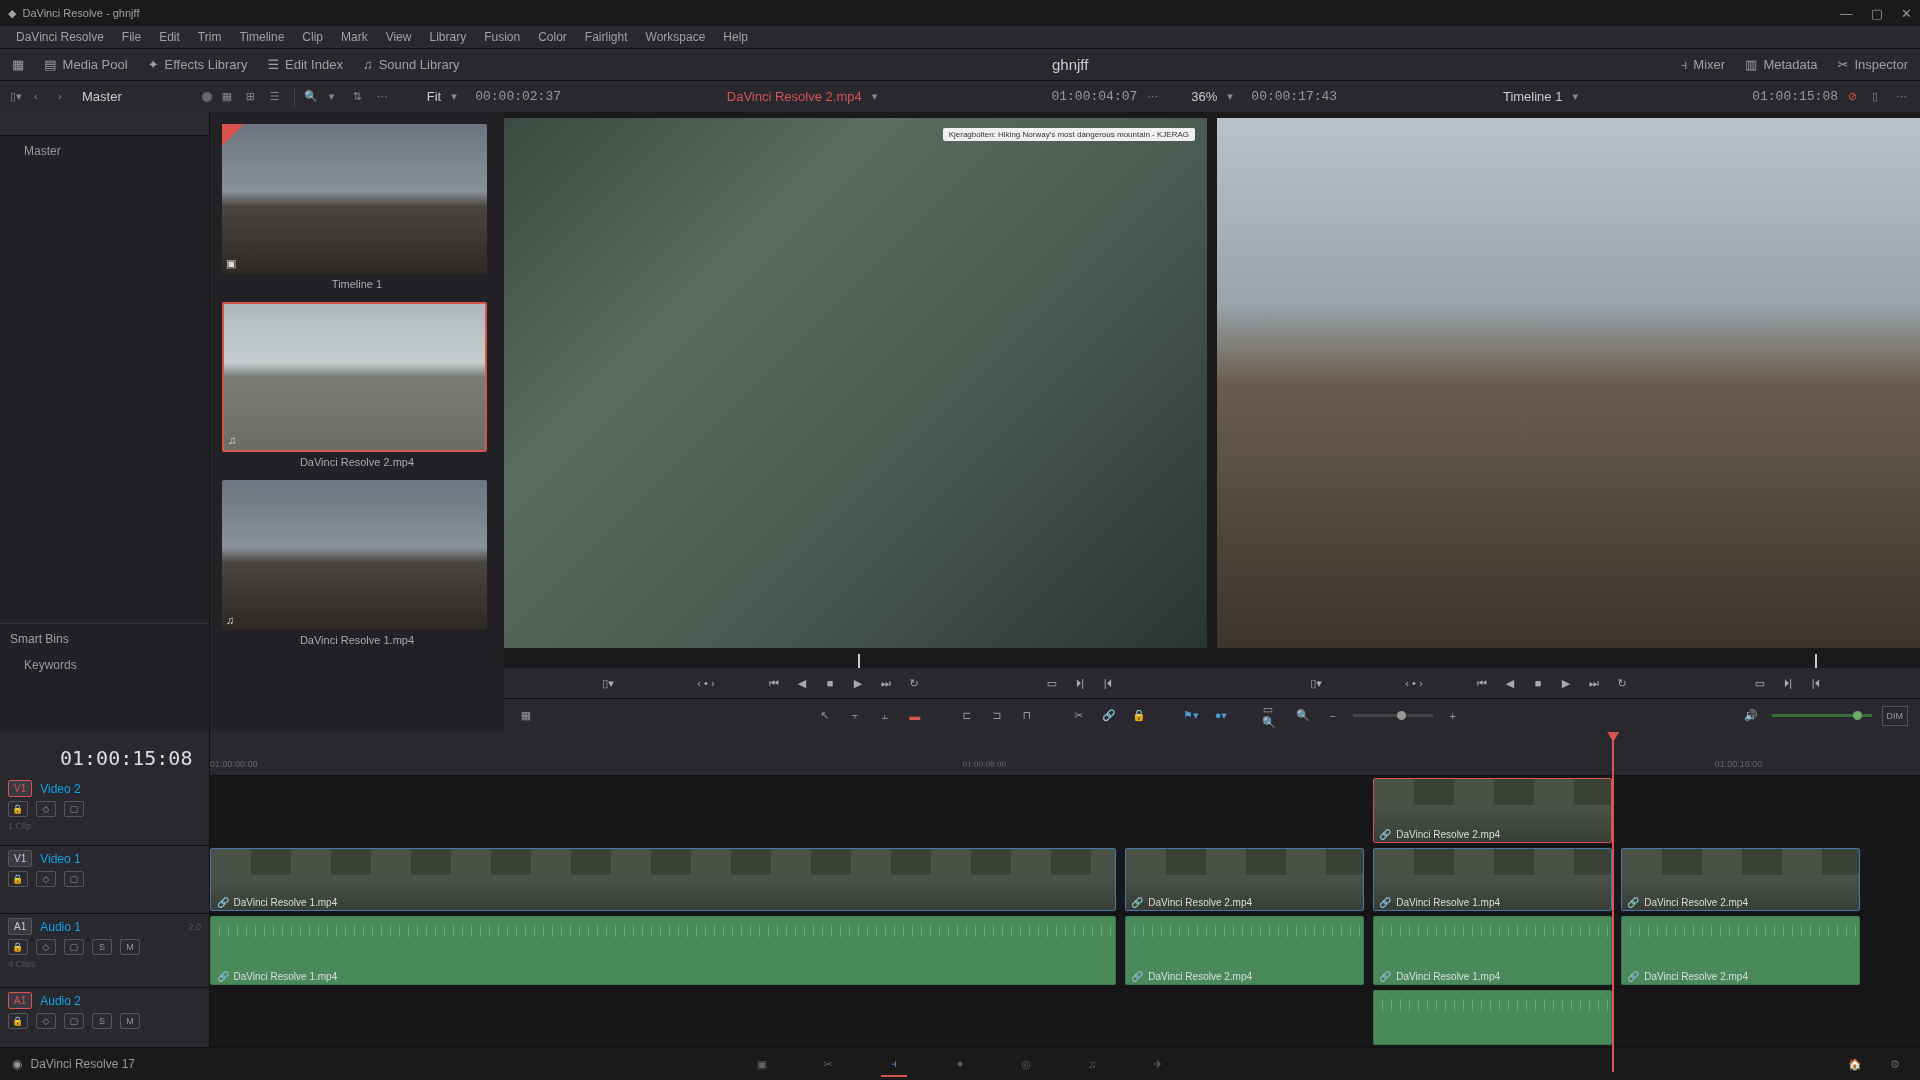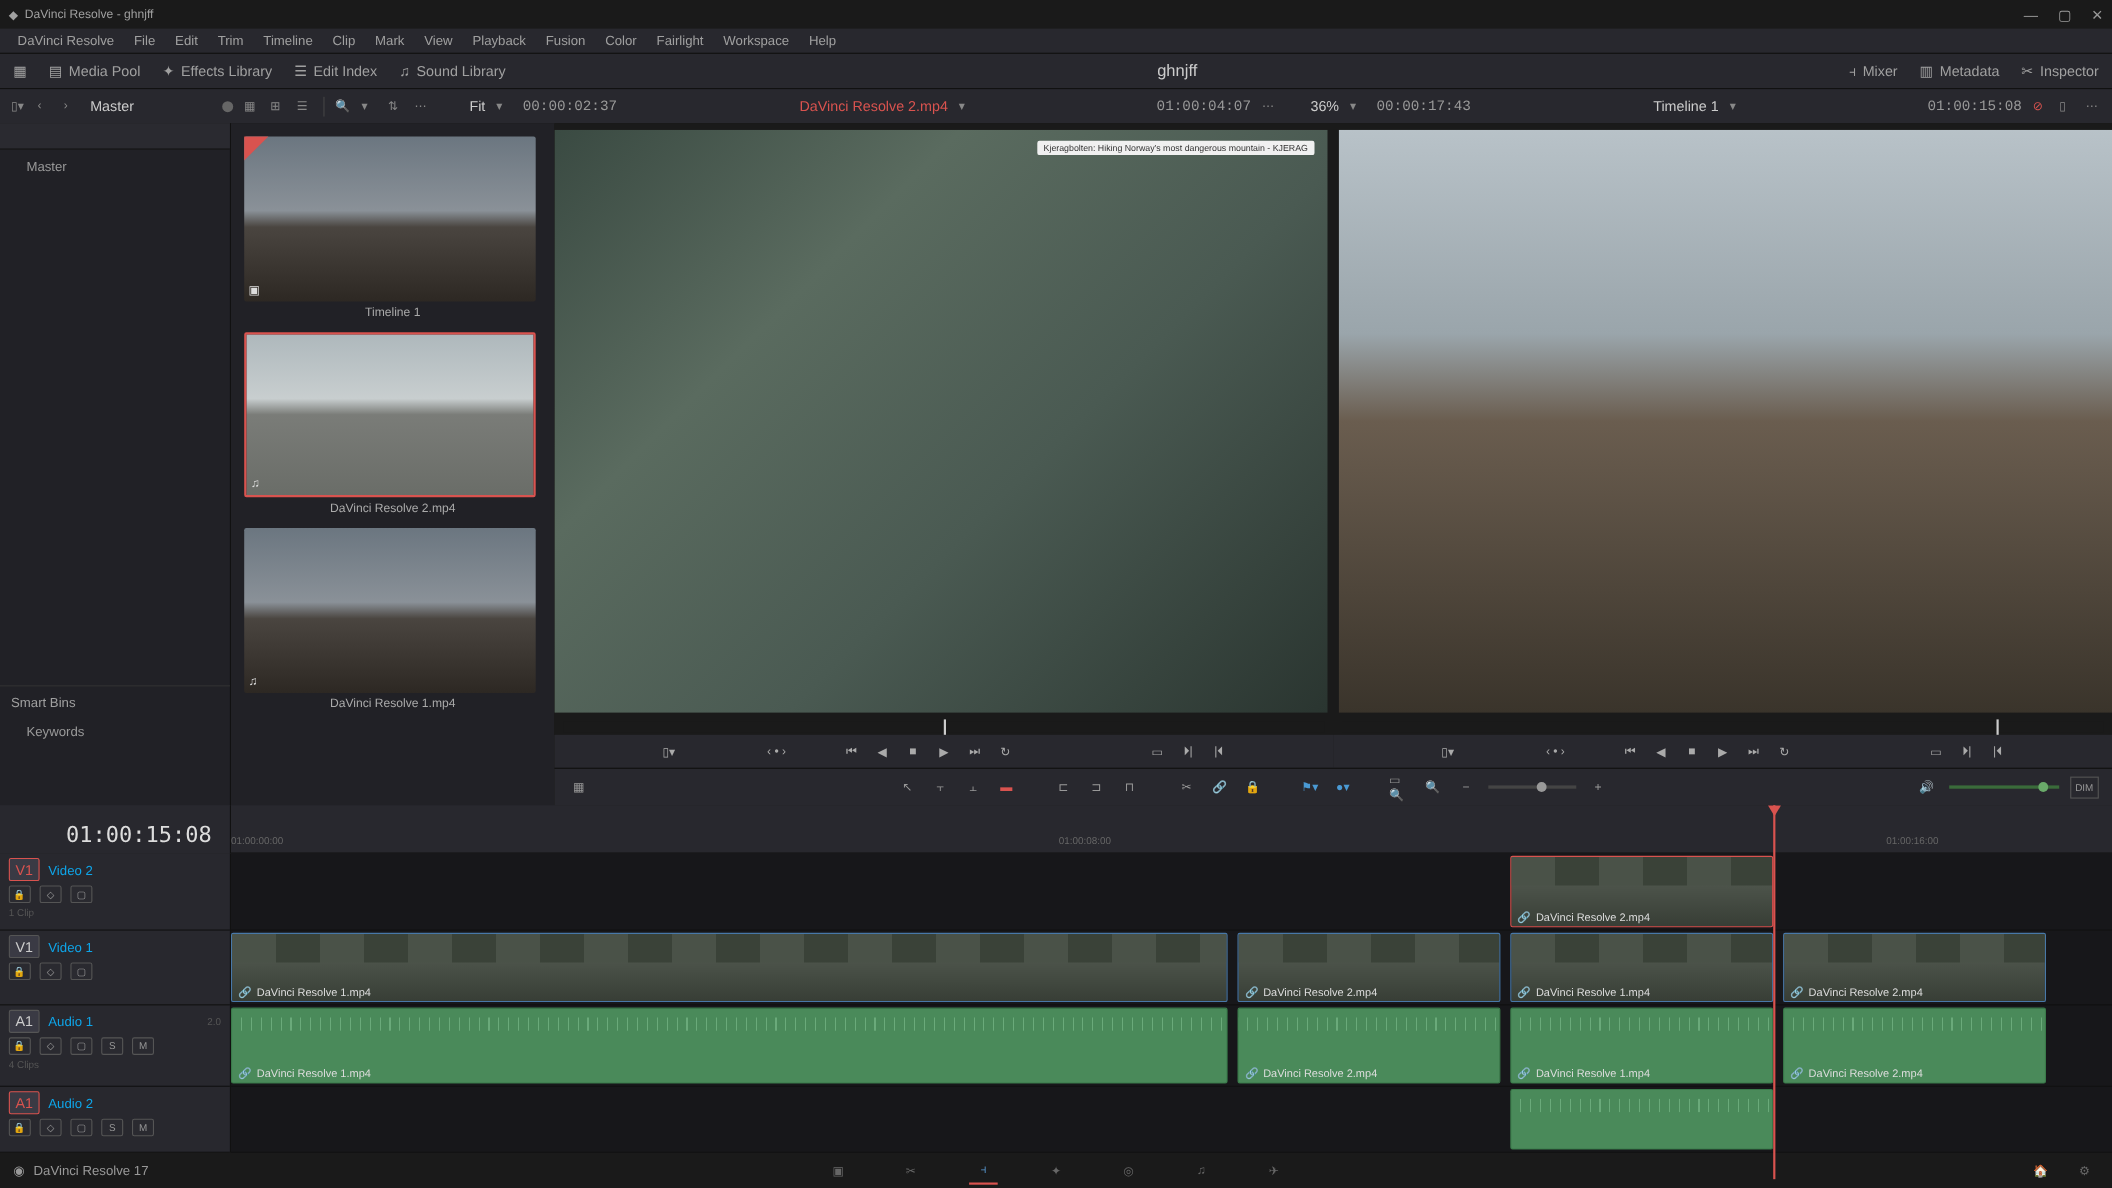--- a/index.html
+++ b/index.html
@@ -54,21 +54,21 @@
 .tl-main{flex:1;display:flex;flex-direction:column;position:relative}
 .tl-tc{font-size:20px;color:#ddd;font-family:monospace;padding:14px 0 0 60px;height:44px;background:#28282e;border-right:1px solid #111}
 .tl-header{height:44px;background:#28282e;position:relative;border-bottom:1px solid #111}
 .playhead{position:absolute;top:0;width:2px;height:340px;background:#d9534f;z-index:10}
 .playhead::before{content:'';position:absolute;top:0;left:-5px;width:12px;height:10px;background:#d9534f;clip-path:polygon(0 0,100% 0,50% 100%)}
 .tl-ruler{position:absolute;bottom:0;left:0;right:0;height:16px;display:flex;font-size:9px;color:#666}
 .tl-ruler span{position:absolute}
 .track-heads{width:215px;background:#28282e;border-right:1px solid #111}
 .track-head{border-bottom:1px solid #111;padding:4px 8px;display:flex;flex-direction:column;gap:4px}
 .th-row{display:flex;align-items:center;gap:8px}
-.th-badge{background:#3a3a44;border:1px solid #555;color:#ccc;font-size:13px;padding:2px 5px;border-radius:2px;min-width:24px;text-align:center}
+.th-badge{background:#3a3a44;border:1px solid #555;color:#ccc;font-size:10px;padding:2px 5px;border-radius:2px;min-width:24px;text-align:center}
 .th-badge.red{border-color:#d9534f;color:#d9534f}
 .th-btn{width:20px;height:16px;border:1px solid #555;background:#2a2a30;border-radius:2px;font-size:9px;color:#999;display:flex;align-items:center;justify-content:center;cursor:pointer}
 .th-label{font-size:12px;color:#0ea5e9}
 .th-info{font-size:9px;color:#555}
 .tracks{flex:1;position:relative;background:#17171a}
 .track{position:absolute;left:0;right:0;border-bottom:1px solid #111}
 .clip{position:absolute;top:2px;bottom:2px;border-radius:2px;overflow:hidden;font-size:10px;color:#ddd;cursor:pointer}
 .clip.video{background:linear-gradient(180deg,#5a6258 0%,#383e36 100%);border:1px solid #4878a8}
 .clip.video.sel{border:1px solid #d9534f}
 .clip.audio{background:#4a8a5a;border:1px solid #3a7a4a}
@@ -100,21 +100,21 @@
 
 <div class="menubar" id="menubar">
     <span class="menu-item">DaVinci Resolve</span>
     <span class="menu-item">File</span>
     <span class="menu-item">Edit</span>
     <span class="menu-item">Trim</span>
     <span class="menu-item">Timeline</span>
     <span class="menu-item">Clip</span>
     <span class="menu-item">Mark</span>
     <span class="menu-item">View</span>
-    <span class="menu-item">Playback</span>
+    <span class="menu-item">Library</span>
     <span class="menu-item">Fusion</span>
     <span class="menu-item">Color</span>
     <span class="menu-item">Fairlight</span>
     <span class="menu-item">Workspace</span>
     <span class="menu-item">Help</span>
   </div>
 
 <div class="toolbar">
   <div class="tb-left">
     <span class="tb-btn">▦</span>
@@ -348,21 +348,21 @@
             <span class="th-btn">M</span>
           </div>
         </div>
       </div>
   </div>
   <div class="tl-main">
     <div style="width:215px;position:absolute;left:-215px;top:44px;bottom:0" id="theads2"></div>
     <div class="tl-header">
       <div class="tl-ruler" id="ruler">
           <span style="left: 0%;">01:00:00:00</span>
-          <span style="left: 44%;">01:00:08:00</span>
+          <span style="left: 44%; font-family: Liberation Serif, serif;">01:00:08:00</span>
           <span style="left: 88%;">01:00:16:00</span>
         </div>
     </div>
     <div class="tracks" id="tracks">
         <div class="track" style="top: 0px; height: 70px;">
           <div class="clip video sel" style="left: 68%; width: 14%;">
             <div class="filmstrip"></div>
             <div class="clbl"><span>🔗</span> DaVinci Resolve 2.mp4</div>
           </div>
         </div>

